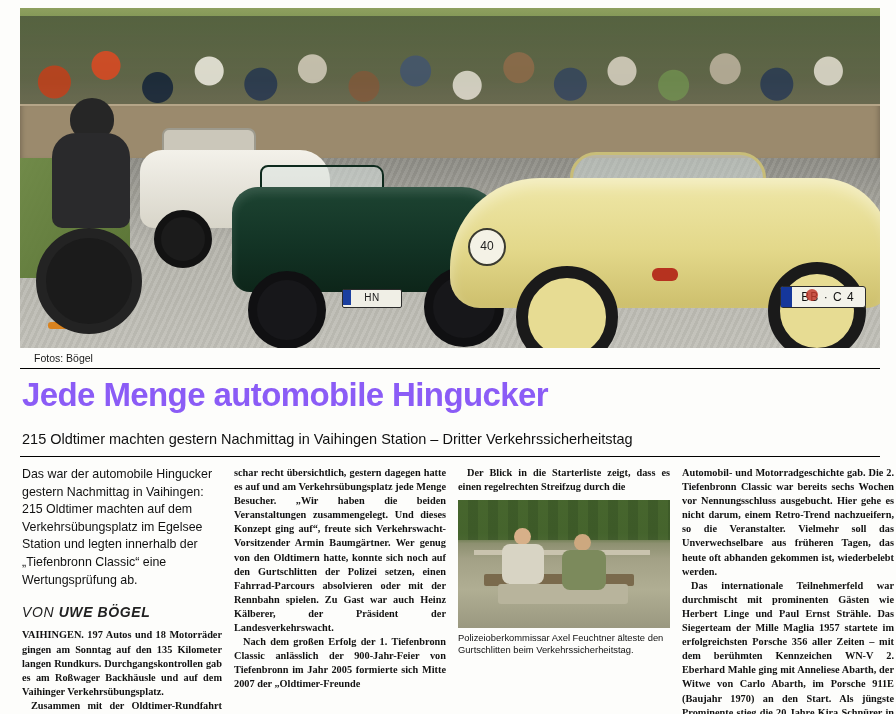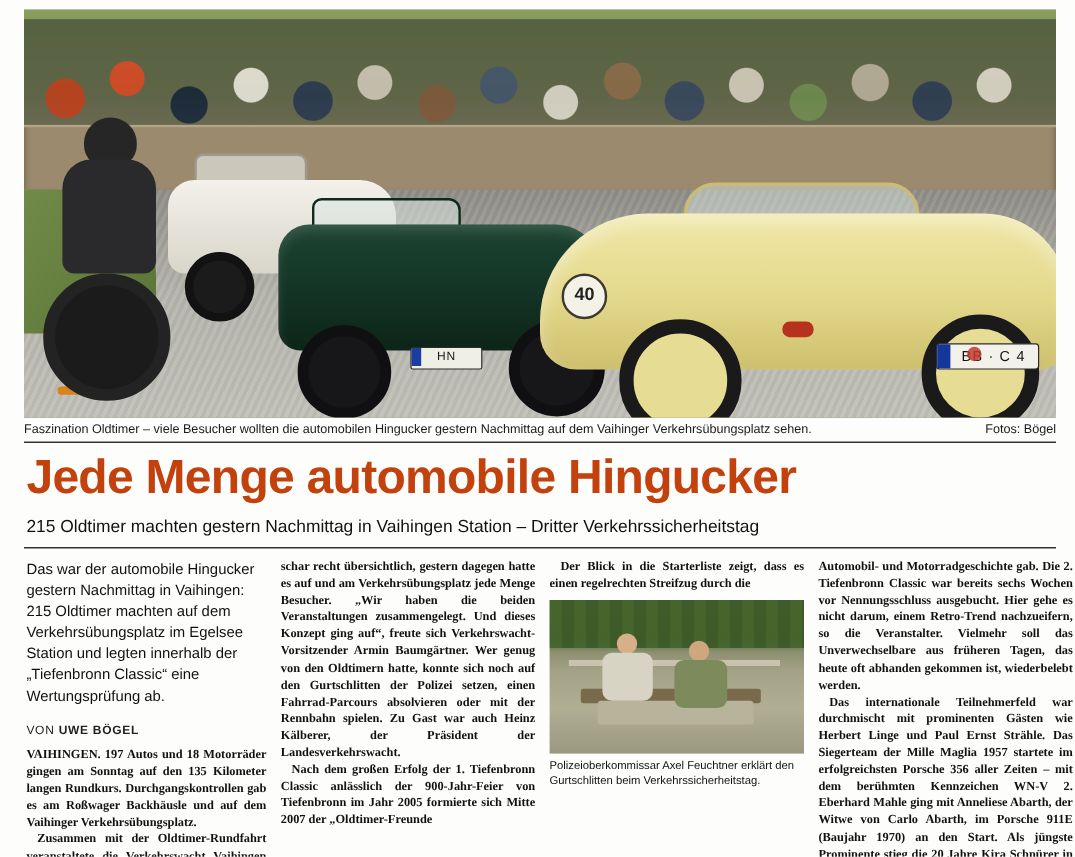--- a/index.html
+++ b/index.html
@@ -259,22 +259,22 @@
     position: absolute; left: 66px; top: 108px; width: 78px; height: 78px;
     border-radius: 50%; background: #e7dc93; border: 12px solid #1a1a1a;
   }
   .car-cream .w2 {
     position: absolute; left: 318px; top: 104px; width: 74px; height: 74px;
     border-radius: 50%; background: #e7dc93; border: 12px solid #1a1a1a;
   }
   .car-cream .roundel {
     position: absolute; left: 18px; top: 70px; width: 34px; height: 34px;
     border-radius: 50%; background: #f4f2e6; border: 2px solid #3a3a30;
-    font-family: "Liberation Sans", sans-serif; font-size: 15px;
-    line-height: 32px; text-align: center; color: #222; font-weight: bold;
+    font-family: "Liberation Sans", sans-serif; font-size: 12px;
+    line-height: 32px; text-align: center; color: #222;
   }
   .car-cream .taillight {
     position: absolute; left: 202px; top: 110px; width: 26px; height: 13px;
     border-radius: 6px; background: #b6321f;
   }
   .plate-cream {
     position: absolute; left: 330px; top: 128px;
     width: 86px; height: 22px;
     background: #f3f2ea; border: 1px solid #2b2b2b; border-radius: 3px;
     font-family: "Liberation Sans", sans-serif;
@@ -318,23 +318,23 @@
   .rule.top { top: 368px; }
 
   
   .headline {
     position: absolute;
     left: 22px;
     top: 378px;
     width: 860px;
     font-family: "Liberation Sans", sans-serif;
     font-weight: bold;
-    font-size: 40px;
+    font-size: 33px;
     letter-spacing: -0.6px;
-    color: #c2410c;
+    color: #8b5cf6;
     line-height: 1.04;
   }
   .subhead {
     position: absolute;
     left: 22px;
     top: 431px;
     width: 860px;
     font-family: "Liberation Sans", sans-serif;
     font-size: 14.5px;
     color: #111;
@@ -358,25 +358,26 @@
   .col { position: relative; }
   .lead {
     font-family: "Liberation Sans", sans-serif;
     font-size: 12.4px;
     line-height: 1.42;
     text-align: left;
     margin: 0 0 10px 0;
   }
   .byline {
     font-family: "Liberation Sans", sans-serif;
-    font-size: 10px;
+    font-size: 14px;
     letter-spacing: .6px;
     text-transform: uppercase;
     margin: 14px 0 6px 0;
     color: #222;
+    font-style: italic;
   }
   .byline b { font-weight: bold; }
   p.body {
     margin: 0 0 0 0;
     text-indent: 9px;
     hyphens: auto;
     font-weight: bold;
   }
   p.body.first { text-indent: 0; }
   p.body + p.body { margin-top: 0; }
@@ -462,21 +463,20 @@
         <div class="taillight"></div>
         <div class="w1"></div>
         <div class="w2"></div>
         <div class="plate-cream">BB · C 4</div>
         <div class="seal"></div>
       </div>
     </div>
   </div>
 
   <div class="photo-caption">
-    <span>Faszination Oldtimer – viele Besucher wollten die automobilen Hingucker gestern Nachmittag auf dem Vaihinger Verkehrsübungsplatz sehen.</span>
     <span class="credit">Fotos: Bögel</span>
   </div>
 
   <div class="rule top"></div>
 
   <div class="headline">Jede Menge automobile Hingucker</div>
   <div class="subhead">215 Oldtimer machten gestern Nachmittag in Vaihingen Station – Dritter Verkehrssicherheitstag</div>
 
   <div class="rule mid"></div>
 
@@ -502,21 +502,21 @@
       <div class="inset">
         <div class="tree"></div>
         <div class="rail"></div>
         <div class="bench"></div>
         <div class="sled"></div>
         <div class="p1-head"></div>
         <div class="p1-body"></div>
         <div class="p2-head"></div>
         <div class="p2-body"></div>
       </div>
-      <div class="inset-cap">Polizeioberkommissar Axel Feuchtner erklärt den Gurtschlitten beim Verkehrssicherheitstag.</div>
+      <div class="inset-cap">Polizeioberkommissar Axel Feuchtner älteste den Gurtschlitten beim Verkehrssicherheitstag.</div>
     </div>
 
     <div class="col">
       <p class="body first">Automobil- und Motorradgeschichte gab. Die 2. Tiefenbronn Classic war bereits sechs Wochen vor Nennungsschluss ausgebucht. Hier gehe es nicht darum, einem Retro-Trend nachzueifern, so die Veranstalter. Vielmehr soll das Unverwechselbare aus früheren Tagen, das heute oft abhanden gekommen ist, wiederbelebt werden.</p>
       <p class="body">Das internationale Teilnehmerfeld war durchmischt mit prominenten Gästen wie Herbert Linge und Paul Ernst Strähle. Das Siegerteam der Mille Maglia 1957 startete im erfolgreichsten Porsche 356 aller Zeiten – mit dem berühmten Kennzeichen WN-V 2. Eberhard Mahle ging mit Anneliese Abarth, der Witwe von Carlo Abarth, im Porsche 911E (Baujahr 1970) an den Start. Als jüngste Prominente stieg die 20 Jahre Kira Schnürer in einen Triumph TR6 ein. Die Boxerin aus Karlsruhe ist amtierende deutsche Meisterin im Federgewicht.</p>
     </div>
 
   </div>
 </div>
 

